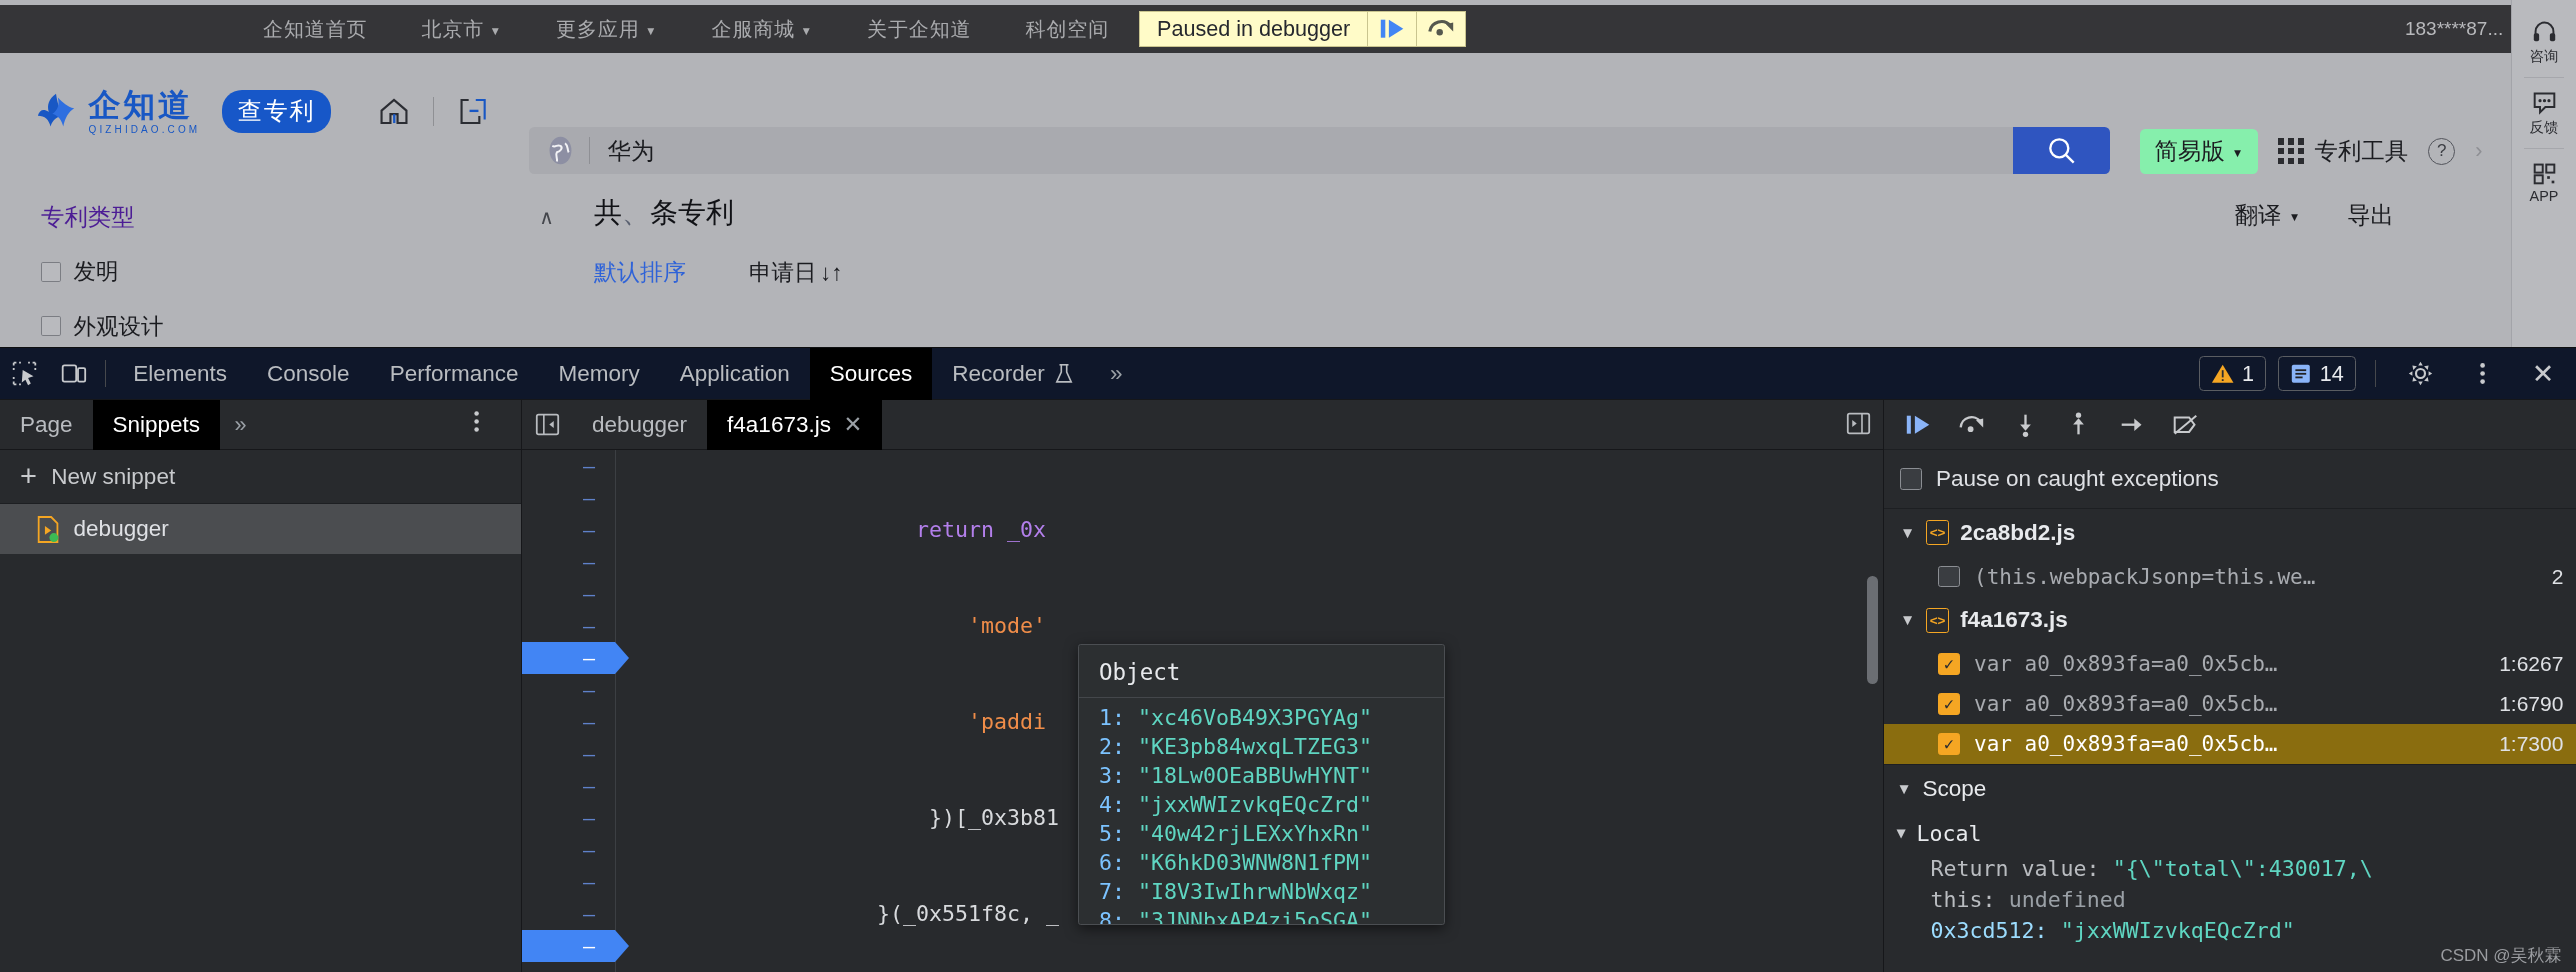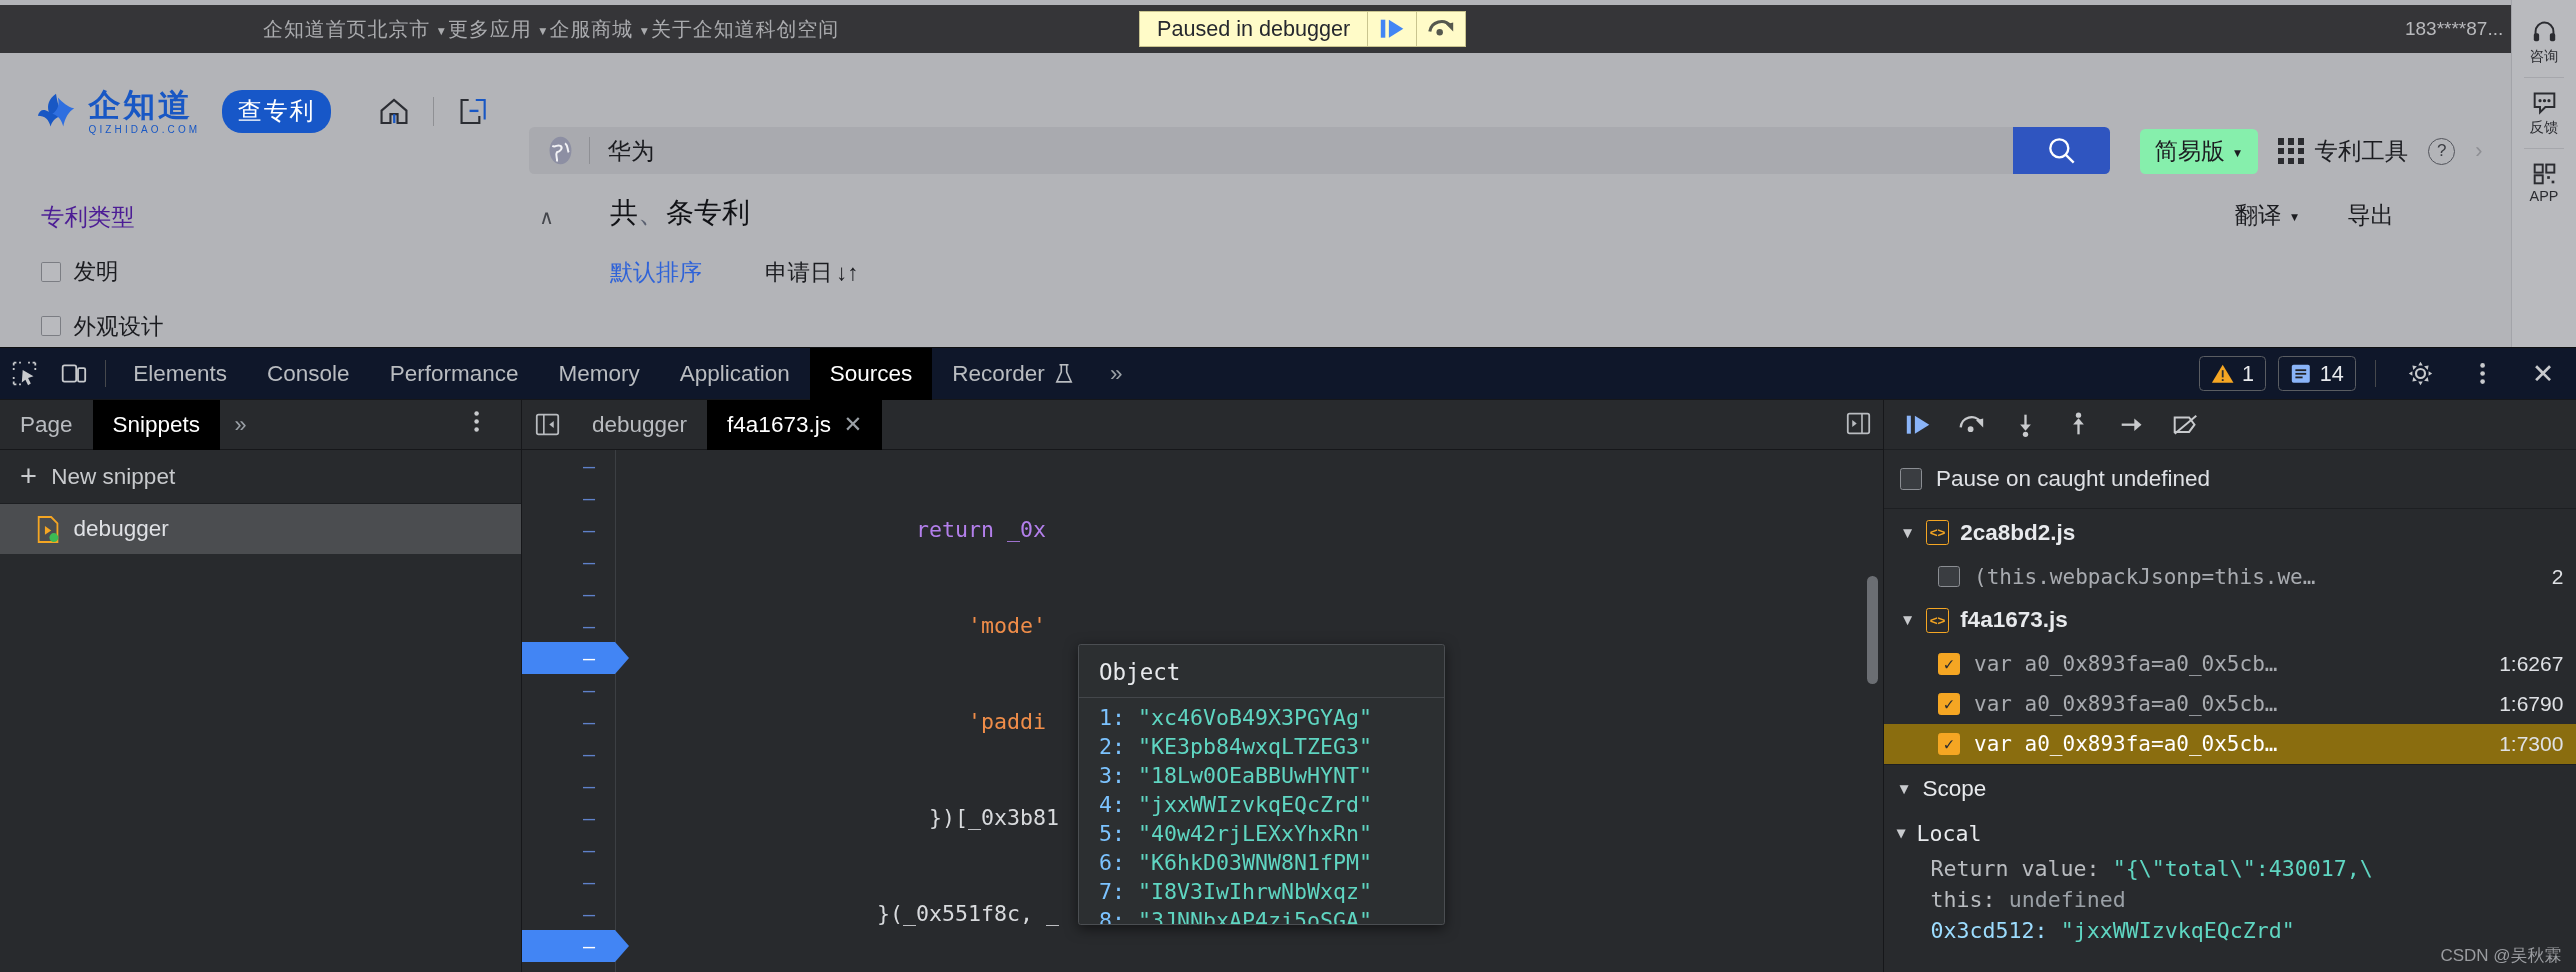--- a/index.html
+++ b/index.html
@@ -11,21 +11,21 @@
   }
   .screen { position: relative; width: 2576px; height: 972px; }
 
   
   .page { position: absolute; left: 0; top: 0; width: 2576px; height: 347px; background: #b3b4b8; }
 
   .topnav {
     position: absolute; left: 0; top: 4.5px; width: 2576px; height: 49px;
     background: #353538; display: flex; align-items: center;
   }
-  .topnav .nav-items { display: flex; align-items: center; margin-left: 263px; }
+  .topnav .nav-items { display: flex; align-items: center; gap: 54px; margin-left: 263px; }
   .topnav .nav-link {
     color: #aaabae; font-size: 20px; letter-spacing: 0.9px; white-space: nowrap;
     display: flex; align-items: center; gap: 5.4px; cursor: pointer;
   }
   .caret-d { font-size: 11.7px; line-height: 1; position: relative; top: 1.8px; }
   .topnav .acct {
     position: absolute; right: 54px; color: #b8b9bc; font-size: 19px;
     display: flex; align-items: center; gap: 7.2px; cursor: pointer;
   }
 
@@ -98,21 +98,21 @@
 
   
   .results { position: absolute; left: 0; top: 185px; width: 2511px; height: 162px; background: #b3b4b8; }
   .facet { position: absolute; left: 41px; top: 16px; width: 513px; }
   .facet-head { display: flex; align-items: center; justify-content: space-between; }
   .facet-title { font-size: 23.4px; color: #4c1d95; }
   .facet-chev { font-size: 20px; color: #44464c; }
   .facet-opt { display: flex; align-items: center; gap: 12.6px; margin-top: 23.4px; }
   .cbx { width: 20px; height: 20px; border: 0.9px solid #7b7d83; background: #b9babe; border-radius: 1.8px; }
   .facet-opt span { font-size: 22.5px; color: #1b1c20; }
-  .res-main { position: absolute; left: 610px; top: 9px; }
+  .res-main { position: absolute; left: 594px; top: 9px; }
   .res-count { font-size: 28px; color: #111216; }
   .res-count .num { color: #5a6070; }
   .res-sorts { display: flex; align-items: center; gap: 63px; margin-top: 25px; }
   .sort-active { font-size: 23px; color: #2f63d8; cursor: pointer; }
   .sort-item { font-size: 22.5px; color: #1b1c20; cursor: pointer; display: flex; align-items: center; gap: 3.6px; }
   .res-right { position: absolute; right: 117px; top: 14.4px; display: flex; align-items: center; gap: 47px; }
   .res-right .act { font-size: 23.4px; color: #1b1c20; display: flex; align-items: center; gap: 7.2px; cursor: pointer; }
 
   
   .devtools {
@@ -645,21 +645,21 @@
           <div class="dbg-btn">
             <svg width="27" height="23.4" viewBox="0 0 30 26">
                 <path d="M3 5 H19 L25 13 L19 21 H3 Z" fill="none" stroke="#c8cacd" stroke-width="2.2"></path>
                 <line x1="3" y1="23" x2="27" y2="3" stroke="#c8cacd" stroke-width="2.2"></line>
               </svg>
           </div>
         </div>
 
         <div class="dbg-check">
           <span class="sqbox"></span>
-          <span>Pause on caught undefined</span>
+          <span>Pause on caught exceptions</span>
         </div>
 
         <div class="grp-head">
           <span class="tri">▼</span>
           <span class="jsico">&lt;&gt;</span>
           <span>2ca8bd2.js</span>
         </div>
         <div class="bp-row">
           <span class="sqbox"></span>
           <span class="txt">(this.webpackJsonp=this.we…</span>

